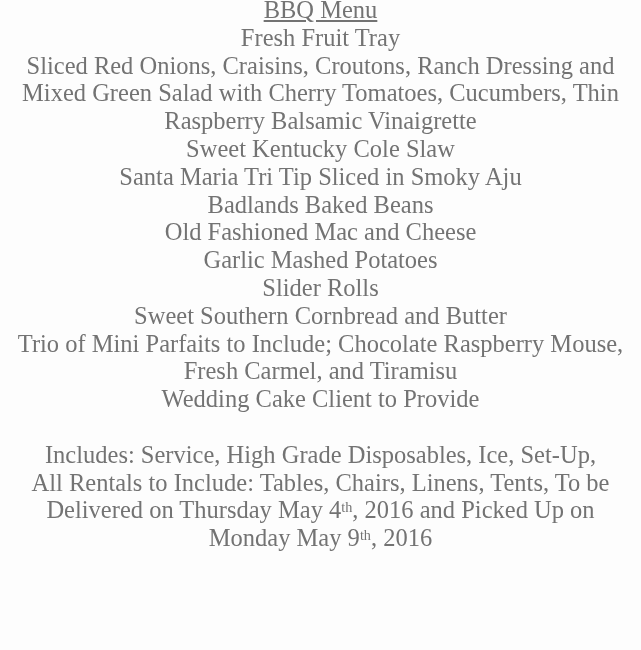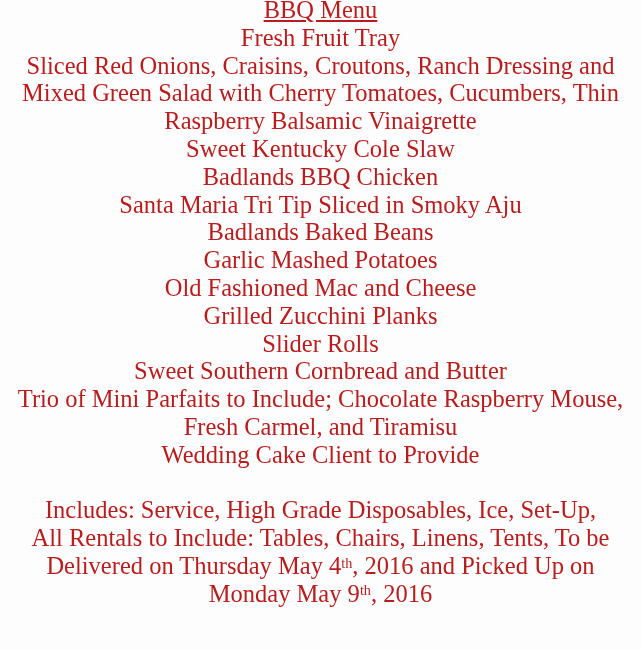--- a/index.html
+++ b/index.html
@@ -7,21 +7,21 @@
     padding: 0;
     background: #ffffff;
   }
   .page {
     position: relative;
     width: 641px;
     height: 650px;
     overflow: hidden;
     background: #fdfdfd;
     font-family: "Liberation Serif", "DejaVu Serif", serif;
-    color: #b91c1c;
+    color: #737373;
   }
   .doc {
     position: relative;
     top: -4px;
     width: 100%;
     text-align: center;
     font-size: 24.5px;
     line-height: 27.8px;
     font-weight: 400;
   }
@@ -45,26 +45,24 @@
 <body>
 
 <div class="page">
   <div class="doc">
       <div class="line underline"><span>BBQ Menu</span></div>
       <div class="line"><span>Fresh Fruit Tray</span></div>
       <div class="line"><span>Sliced Red Onions, Craisins, Croutons, Ranch Dressing and</span></div>
       <div class="line"><span>Mixed Green Salad with Cherry Tomatoes, Cucumbers, Thin</span></div>
       <div class="line"><span>Raspberry Balsamic Vinaigrette</span></div>
       <div class="line"><span>Sweet Kentucky Cole Slaw</span></div>
-      <div class="line"><span>Badlands BBQ Chicken</span></div>
       <div class="line"><span>Santa Maria Tri Tip Sliced in Smoky Aju</span></div>
       <div class="line"><span>Badlands Baked Beans</span></div>
+      <div class="line"><span>Old Fashioned Mac and Cheese</span></div>
       <div class="line"><span>Garlic Mashed Potatoes</span></div>
-      <div class="line"><span>Old Fashioned Mac and Cheese</span></div>
-      <div class="line"><span>Grilled Zucchini Planks</span></div>
       <div class="line"><span>Slider Rolls</span></div>
       <div class="line"><span>Sweet Southern Cornbread and Butter</span></div>
       <div class="line"><span>Trio of Mini Parfaits to Include; Chocolate Raspberry Mouse,</span></div>
       <div class="line"><span>Fresh Carmel, and Tiramisu</span></div>
       <div class="line"><span>Wedding Cake Client to Provide</span></div>
       <div class="line">&nbsp;</div>
       <div class="line"><span>Includes: Service, High Grade Disposables, Ice, Set-Up,</span></div>
       <div class="line"><span>All Rentals to Include: Tables, Chairs, Linens, Tents, To be</span></div>
       <div class="line"><span>Delivered on Thursday May 4</span><sup>th</sup><span>, 2016 and Picked Up on</span></div>
       <div class="line"><span>Monday May 9</span><sup>th</sup><span>, 2016</span></div>

